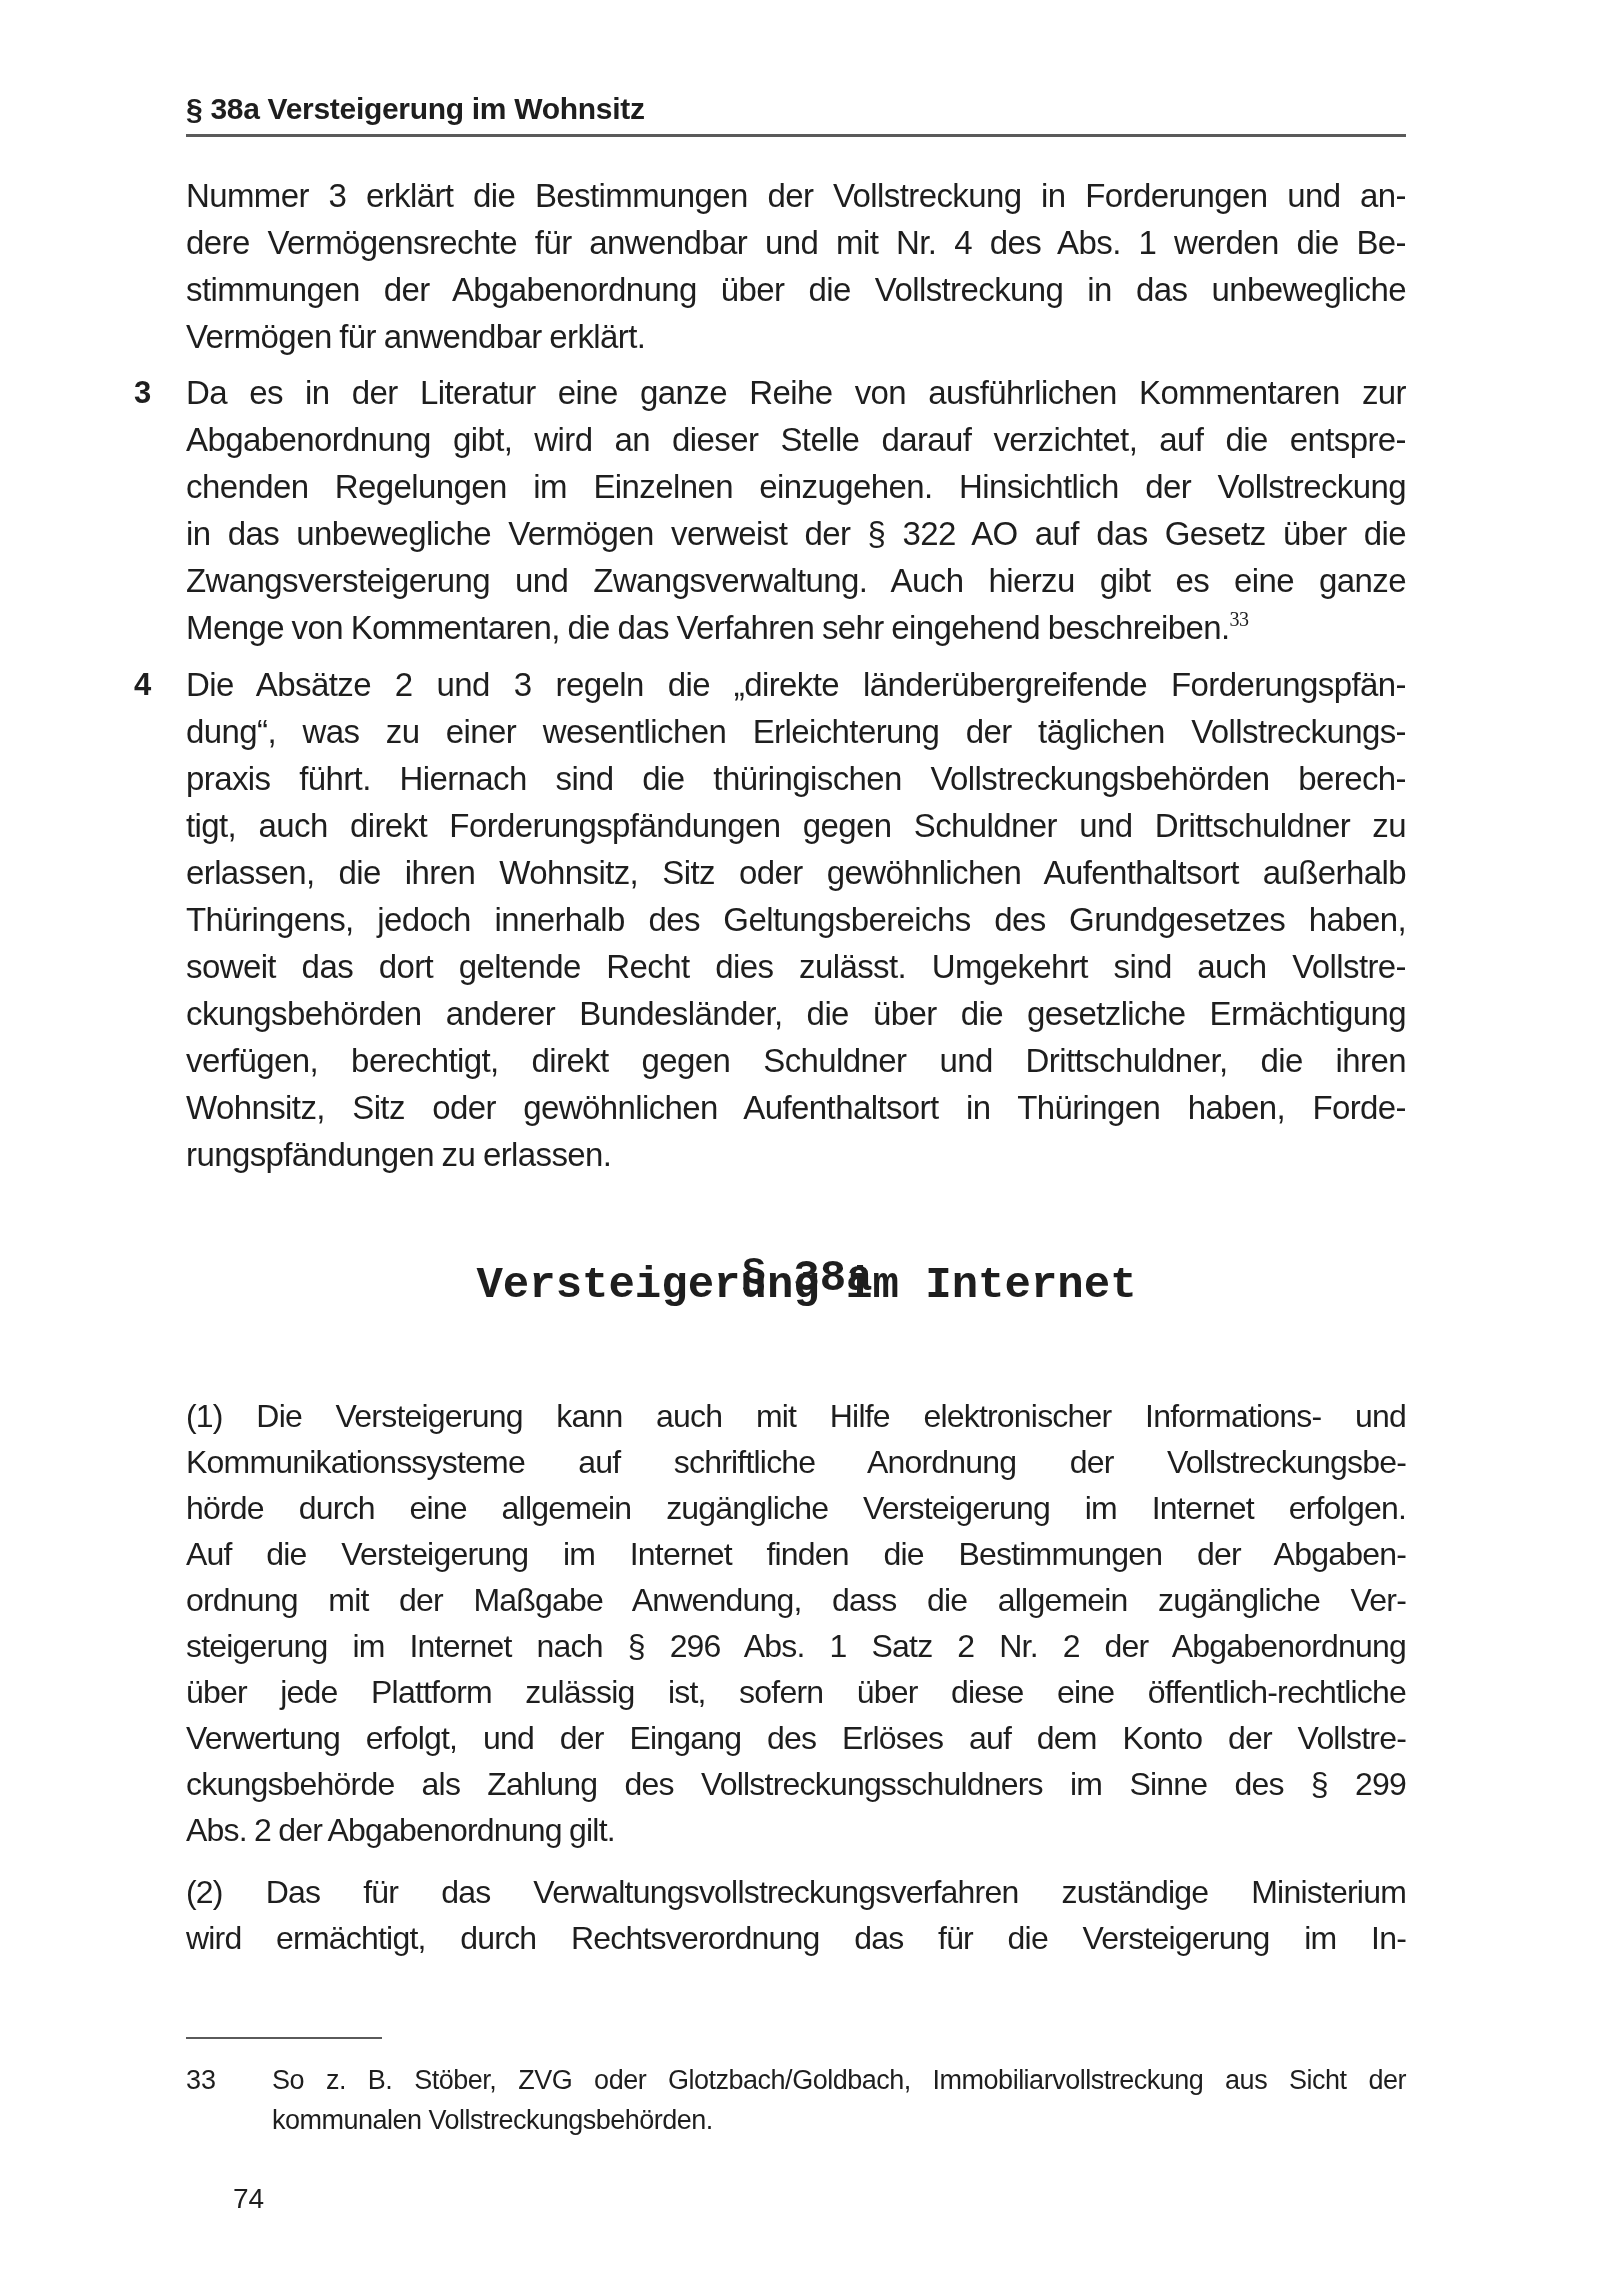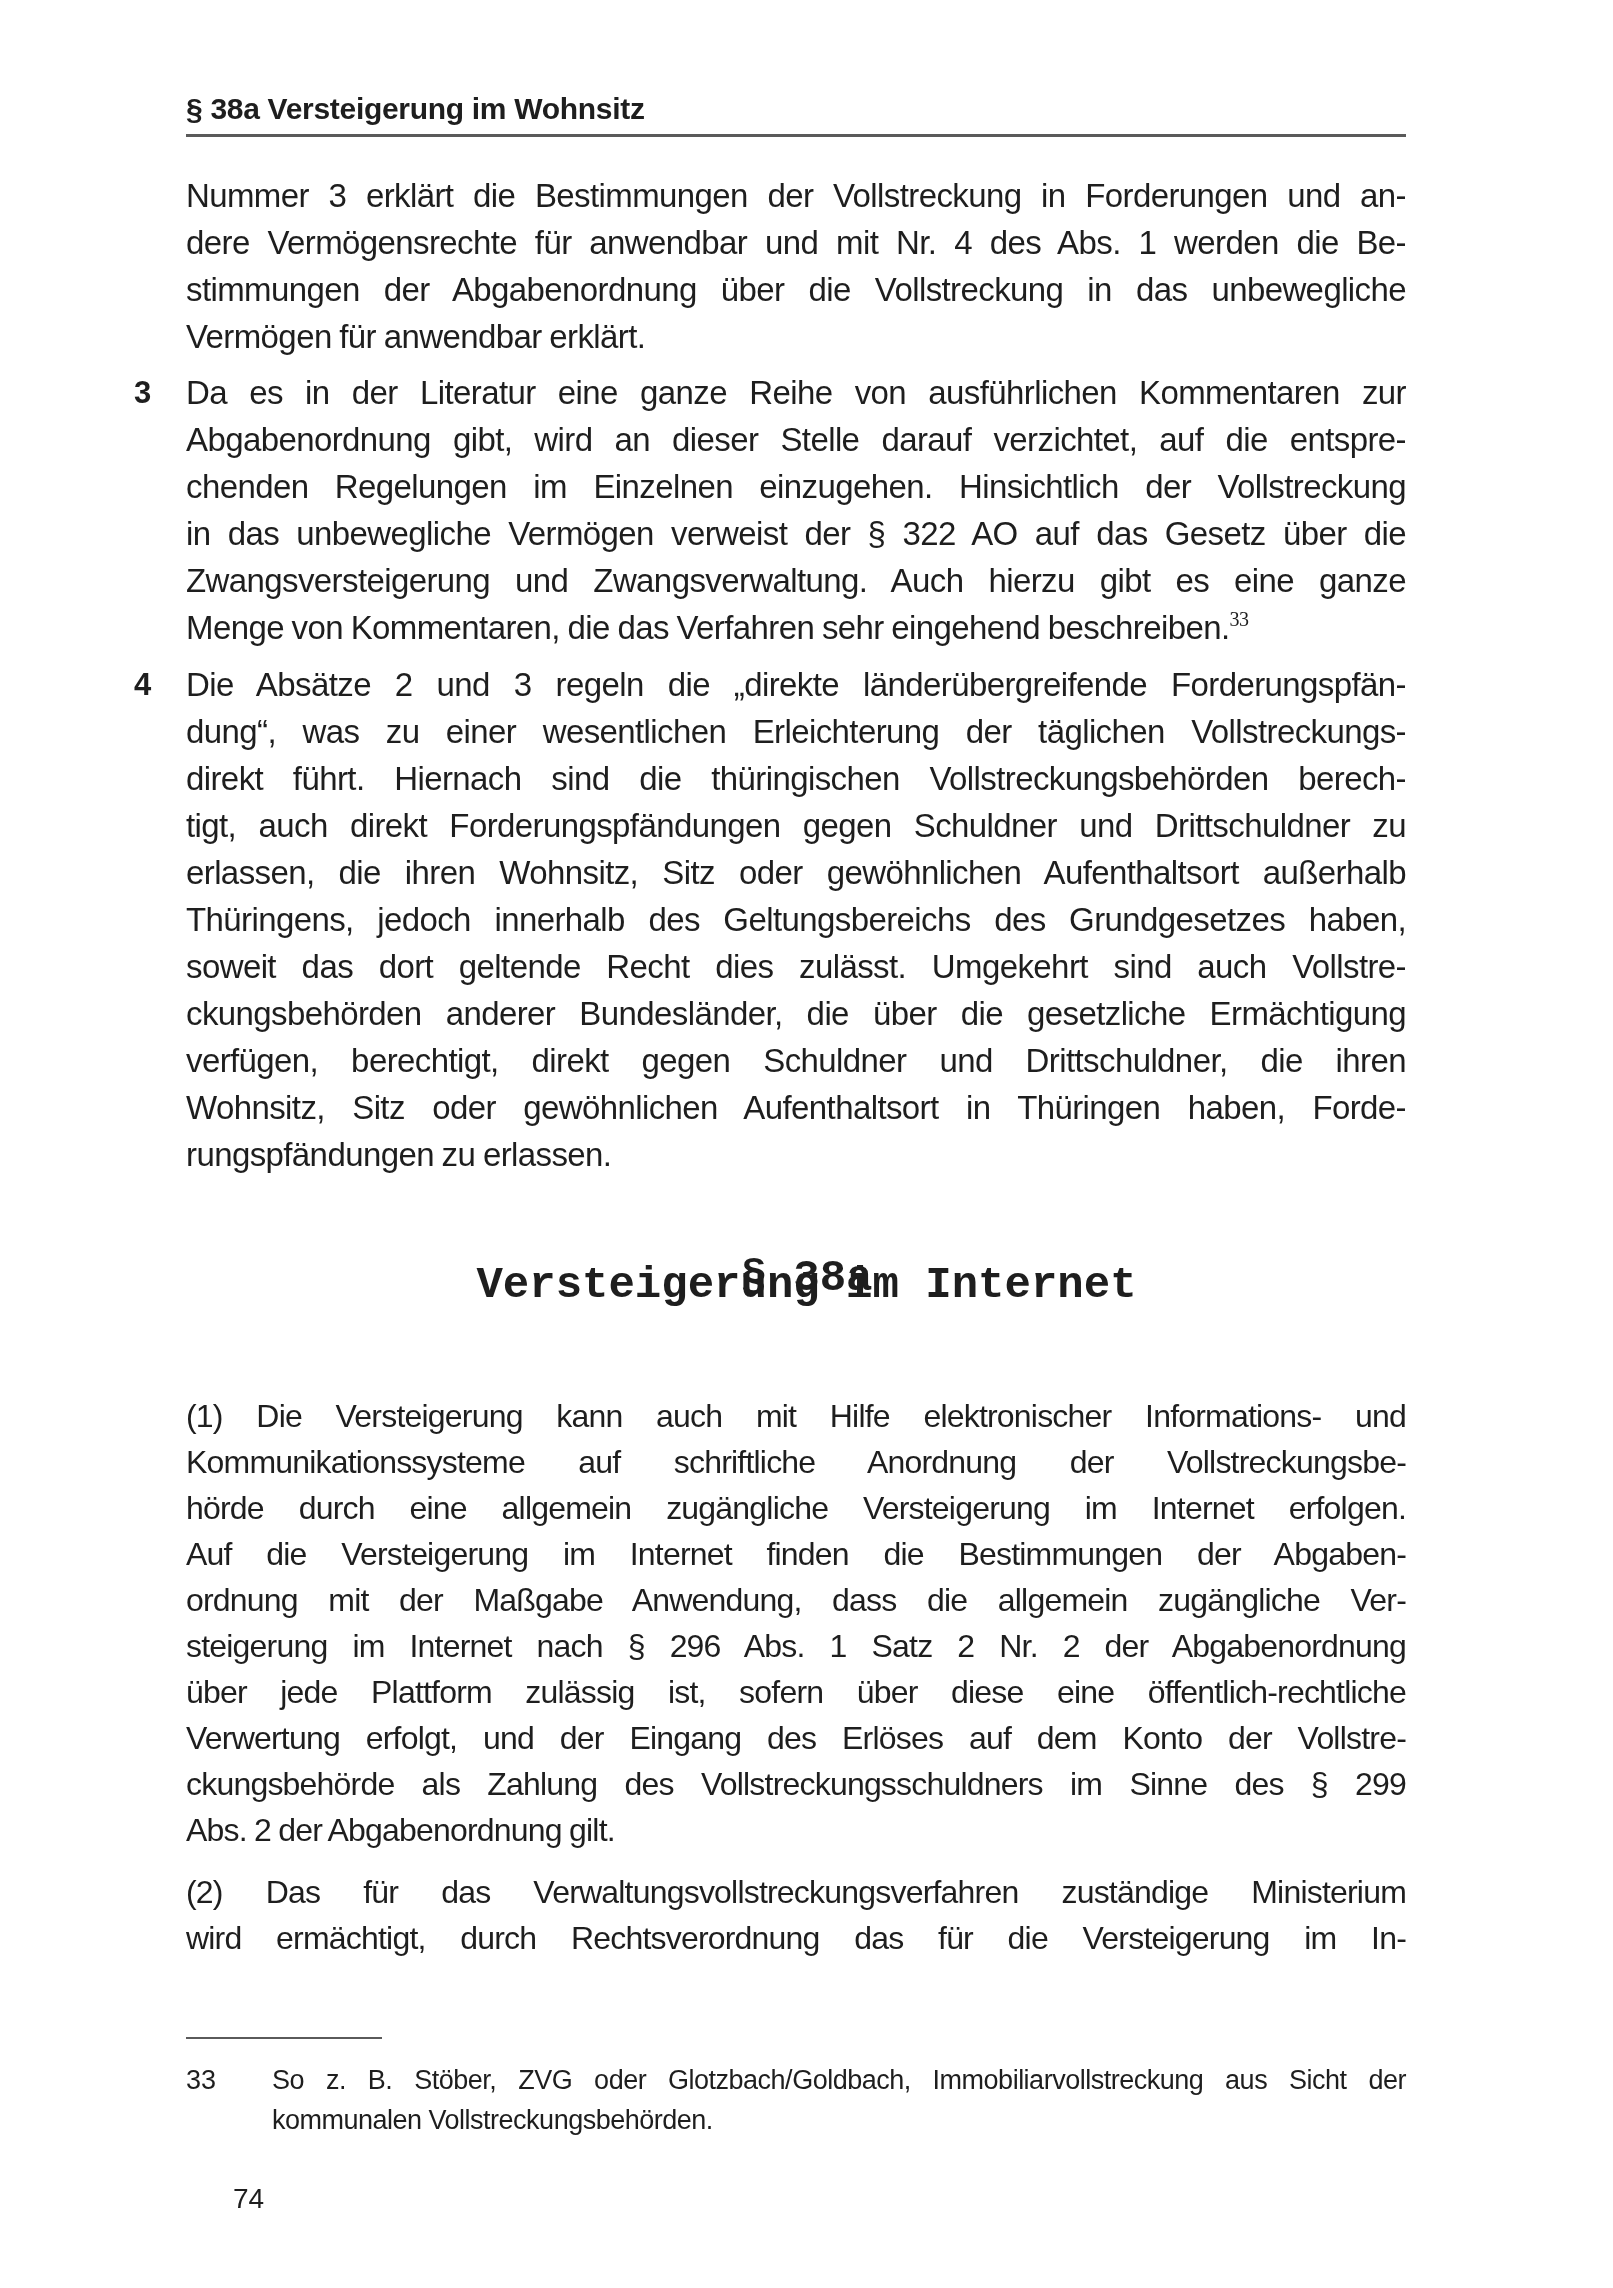--- a/index.html
+++ b/index.html
@@ -46,21 +46,21 @@
   <span class="line">chenden Regelungen im Einzelnen einzugehen. Hinsichtlich der Vollstreckung</span>
   <span class="line">in das unbewegliche Vermögen verweist der § 322 AO auf das Gesetz über die</span>
   <span class="line">Zwangsversteigerung und Zwangsverwaltung. Auch hierzu gibt es eine ganze</span>
   <span class="line last"><span>Menge von Kommentaren, die das Verfahren sehr eingehend beschreiben.</span><span class="sup">33</span></span>
 </div>
 
 <div class="block" style="top:661px;">
   <span class="marg">4</span>
   <span class="line">Die Absätze 2 und 3 regeln die „direkte länderübergreifende Forderungspfän-</span>
   <span class="line">dung“, was zu einer wesentlichen Erleichterung der täglichen Vollstreckungs-</span>
-  <span class="line">direkt führt. Hiernach sind die thüringischen Vollstreckungsbehörden berech-</span>
+  <span class="line">praxis führt. Hiernach sind die thüringischen Vollstreckungsbehörden berech-</span>
   <span class="line">tigt, auch direkt Forderungspfändungen gegen Schuldner und Drittschuldner zu</span>
   <span class="line">erlassen, die ihren Wohnsitz, Sitz oder gewöhnlichen Aufenthaltsort außerhalb</span>
   <span class="line">Thüringens, jedoch innerhalb des Geltungsbereichs des Grundgesetzes haben,</span>
   <span class="line">soweit das dort geltende Recht dies zulässt. Umgekehrt sind auch Vollstre-</span>
   <span class="line">ckungsbehörden anderer Bundesländer, die über die gesetzliche Ermächtigung</span>
   <span class="line">verfügen, berechtigt, direkt gegen Schuldner und Drittschuldner, die ihren</span>
   <span class="line">Wohnsitz, Sitz oder gewöhnlichen Aufenthaltsort in Thüringen haben, Forde-</span>
   <span class="line last">rungspfändungen zu erlassen.</span>
 </div>
 

